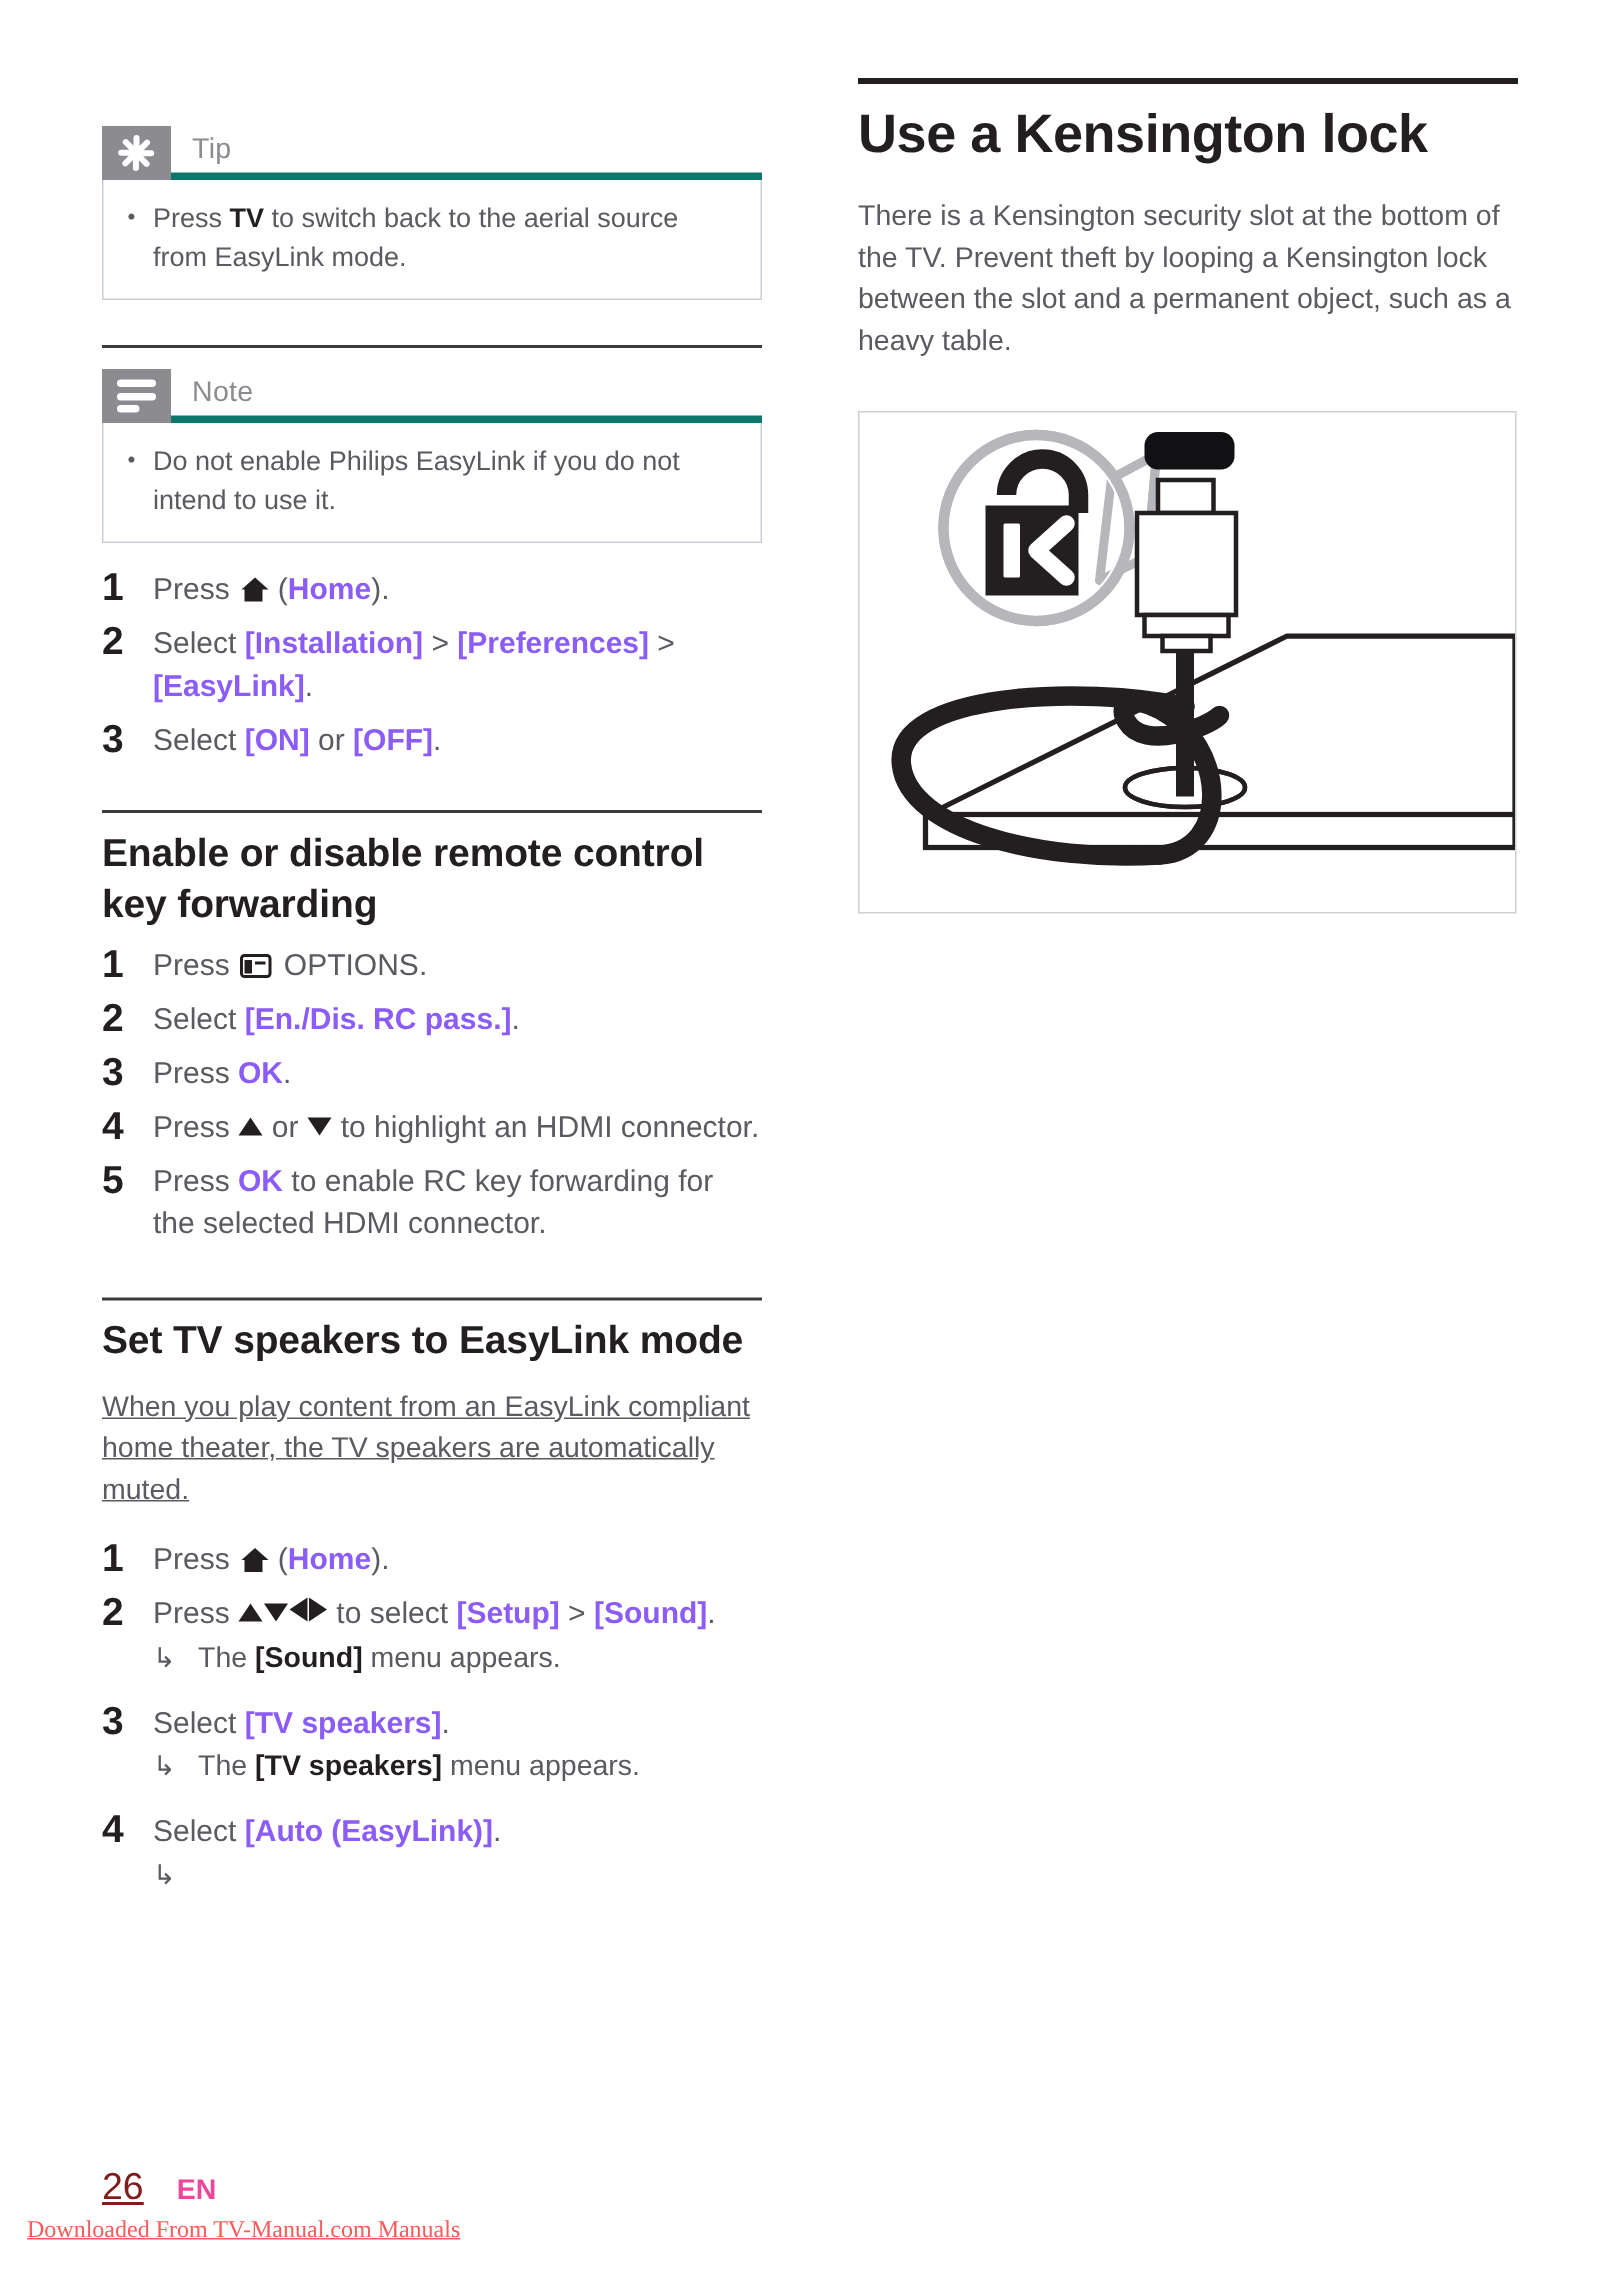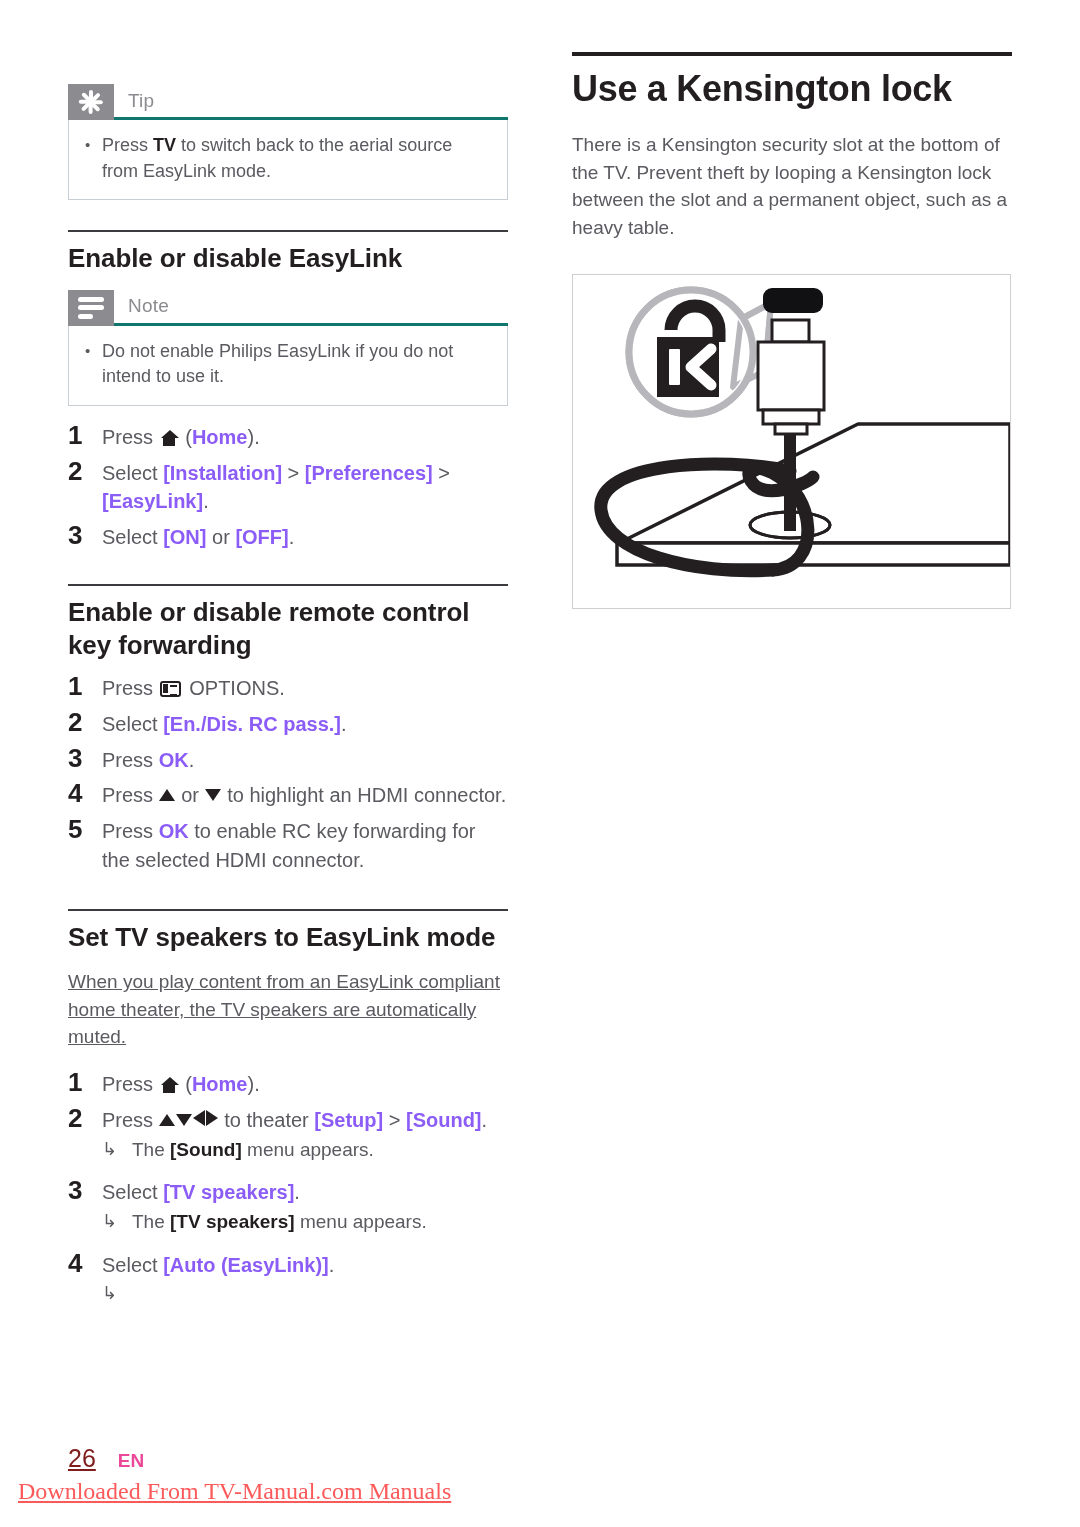--- a/index.html
+++ b/index.html
@@ -50,21 +50,21 @@
     justify-content: center;
     position: relative;
   }
   .callout-title {
     flex: 1;
     display: flex;
     align-items: center;
     padding-left: 14px;
     font-size: 19px;
     color: #8b8b90;
-    border-bottom: 3px solid #0f766e;
+    border-bottom: 5px solid #0f766e;
     letter-spacing: .2px;
   }
   .callout-body {
     border: 1px solid #c9cfd6;
     border-top: none;
     padding: 13px 16px 15px 16px;
   }
   .callout-li {
     display: flex;
     font-size: 18px;
@@ -264,21 +264,21 @@
     gap: 22px;
   }
   .pg-num { font-size: 25px; color: #7f1d1d; text-decoration: underline; }
   .pg-lang { font-size: 19px; font-weight: bold; color: #ec4899; }
 
   .watermark {
     position: absolute;
     left: 18px;
     top: 1478px;
     font-family: "Liberation Serif", serif;
-    font-size: 24px;
+    font-size: 16px;
     color: #fc5a5a;
     text-decoration: underline;
     white-space: nowrap;
   }
 </style>
 </head>
 <body>
 
 <div class="page">
 
@@ -303,21 +303,20 @@
       <div class="callout-body">
         <div class="callout-li">
           <span class="dot">•</span>
           <span class="txt"><span>Press </span><b>TV</b><span> to switch back to the aerial source from EasyLink mode.</span></span>
         </div>
       </div>
     </div>
 
     <div class="sec">
       <div class="sec-rule"></div>
-      <div class="sec-title">Enable or disable EasyLink</div>
 
       <div class="callout" style="margin-top:14px;">
         <div class="callout-head">
           <div class="callout-icon">
             <div class="ico-note">
                 <span></span>
                 <span></span>
                 <span></span>
               </div>
           </div>
@@ -381,21 +380,21 @@
       <div class="para" style="margin-top:14px;text-decoration:underline;">When you play content from an EasyLink compliant home theater, the TV speakers are automatically muted.</div>
 
       <div class="steps">
         <div class="step">
           <div class="step-num">1</div>
           <div class="step-txt"><span>Press </span><span class="g-home"></span> (<b>Home</b>).</div>
         </div>
 
         <div class="step">
           <div class="step-num">2</div>
-          <div class="step-txt"><span>Press </span><span class="g-tri up"></span><span class="g-tri down"></span><span class="g-tri left"></span><span class="g-tri right"></span><span> to theater </span><b>[Setup]</b><span> &gt; </span><b>[Sound]</b><span>.</span></div>
+          <div class="step-txt"><span>Press </span><span class="g-tri up"></span><span class="g-tri down"></span><span class="g-tri left"></span><span class="g-tri right"></span><span> to select </span><b>[Setup]</b><span> &gt; </span><b>[Sound]</b><span>.</span></div>
         </div>
         <div class="substep">
           <span class="arrow">↳</span>
           <span><span>The </span><b>[Sound]</b><span> menu appears.</span></span>
         </div>
 
         <div class="step" style="margin-top:10px;">
           <div class="step-num">3</div>
           <div class="step-txt"><span>Select </span><b>[TV speakers]</b><span>.</span></div>
         </div>

